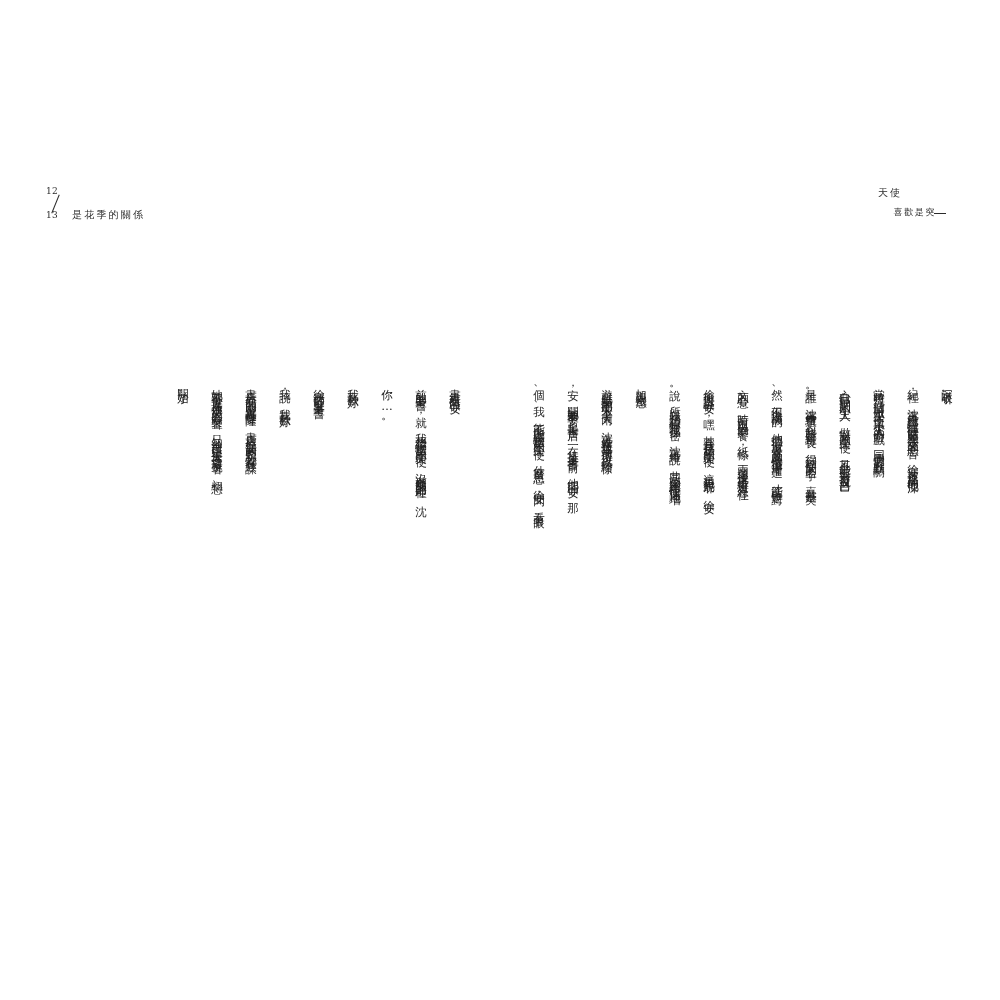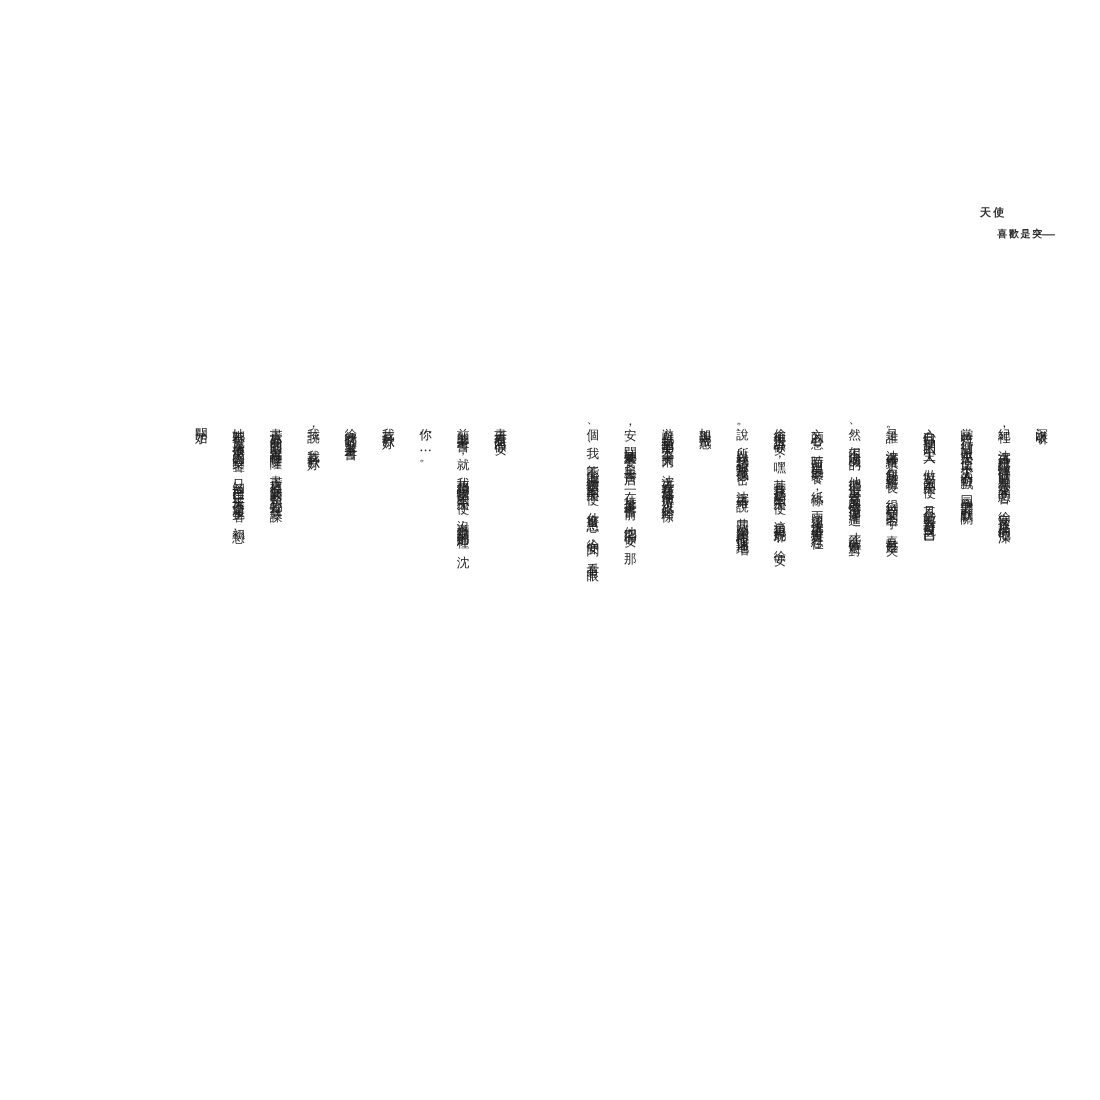--- a/index.html
+++ b/index.html
@@ -60,26 +60,25 @@
     top: 22px;
     font-size: 10px;
     letter-spacing: 2.2px;
     color: #2b2b2b;
     white-space: nowrap;
   }
 
   
   .folio-right {
     position: absolute;
-    right: 33px;
+    right: 46px;
     top: 186px;
     width: 200px;
     height: 48px;
     text-align: right;
-    font-weight: bold;
   }
   .folio-right .booktitle {
     position: absolute;
     right: 52px;
     top: 0px;
     font-size: 10px;
     letter-spacing: 2px;
     color: #2b2b2b;
     white-space: nowrap;
   }
@@ -132,20 +131,26 @@
     display: flex;
     flex-direction: row-reverse;
     align-items: flex-start;
   }
 </style>
 </head>
 <body>
 
 <div class="spread">
 
+  <div class="folio-left">
+    <span class="nums num-top">12</span>
+    <span class="slash"></span>
+    <span class="nums num-bot">13</span>
+    <span class="chapter">是花季的關係</span>
+  </div>
 
   <div class="folio-right">
     <span class="booktitle">天使</span>
     <span class="author">喜歡是突</span>
     <span class="rule"></span>
   </div>
 
   <div class="colwrap block-right">
     <div class="vcol" style="margin-left: 10.5px;">深吸引。</div>
     <div class="vcol" style="margin-left: 10.5px;">紀裡，沈書維已經懂得體貼差異帶來的悲苦。徐安被這樣的他深</div>

